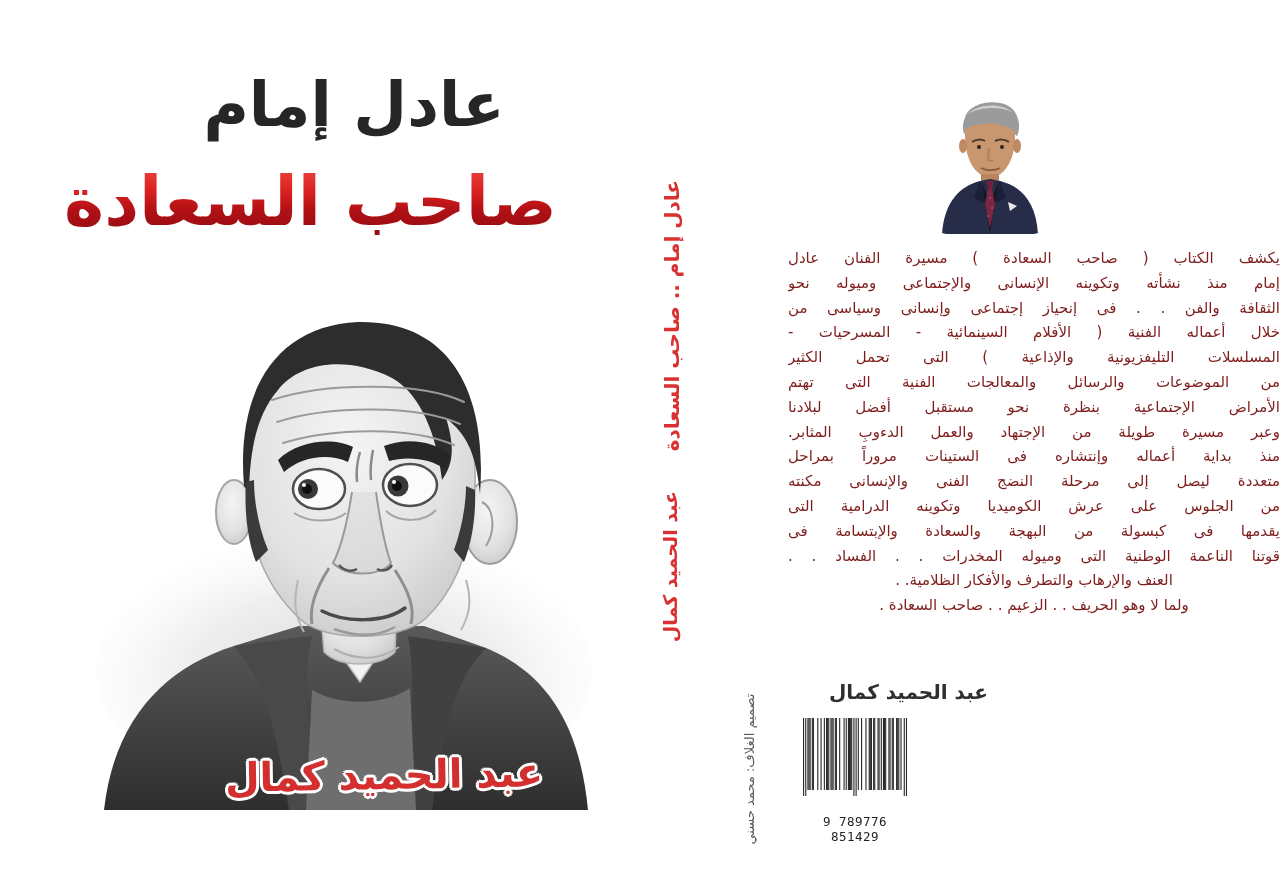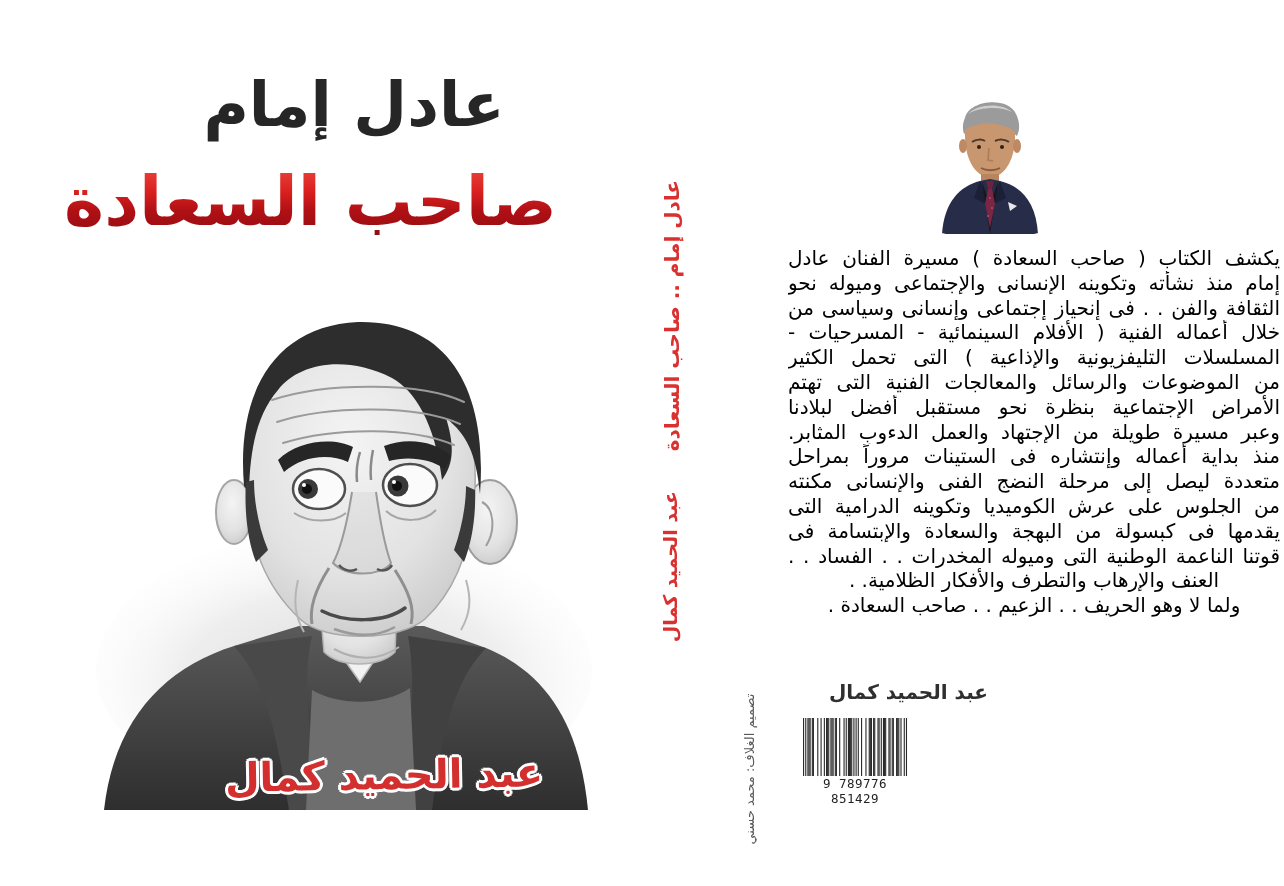--- a/index.html
+++ b/index.html
@@ -26,28 +26,28 @@
     transform:rotate(-90deg);transform-origin:center;line-height:32px;}
   #spine-author{left:576px;top:548px;width:140px;height:26px;font-size:19px;
     transform:rotate(-90deg);transform-origin:center;line-height:26px;}
   #design-credit{left:636px;top:760px;width:180px;height:18px;font-size:13px;
     color:#5a5a5a;font-weight:normal;white-space:nowrap;direction:rtl;text-align:center;
     transform:rotate(-90deg);transform-origin:center;line-height:18px;}
 
   
   #author-photo{left:912px;top:84px;width:108px;height:150px;border-radius:10px;
     overflow:hidden;background:#fff;}
-  #back-blurb{left:764px;top:246px;width:492px;direction:rtl;color:#000000;
-    font-size:20px;line-height:24.8px;}
+  #back-blurb{left:764px;top:246px;width:492px;direction:rtl;color:#7f1d1d;
+    font-size:15px;line-height:24.8px;}
   .blurb-line{text-align:justify;text-align-last:justify;white-space:normal;overflow:hidden;height:24.8px;}
   .blurb-center{text-align:center;text-align-last:center;}
   #back-author{left:764px;top:680px;width:200px;font-size:20px;font-weight:bold;
     color:#2f2f2f;direction:rtl;text-align:right;}
   #barcode{left:776px;top:718px;width:110px;height:92px;}
-  #barcode-digits{left:776px;top:776px;width:110px;text-align:center;
+  #barcode-digits{left:776px;top:814px;width:110px;text-align:center;
     font-family:"DejaVu Sans Mono",monospace;font-size:12.5px;color:#222;letter-spacing:.5px;
     background:#fff;}
 </style>
 </head>
 <body>
 
 <div id="cover">
 
   <div class="abs" id="front-title-black">عادل إمام</div>
 

